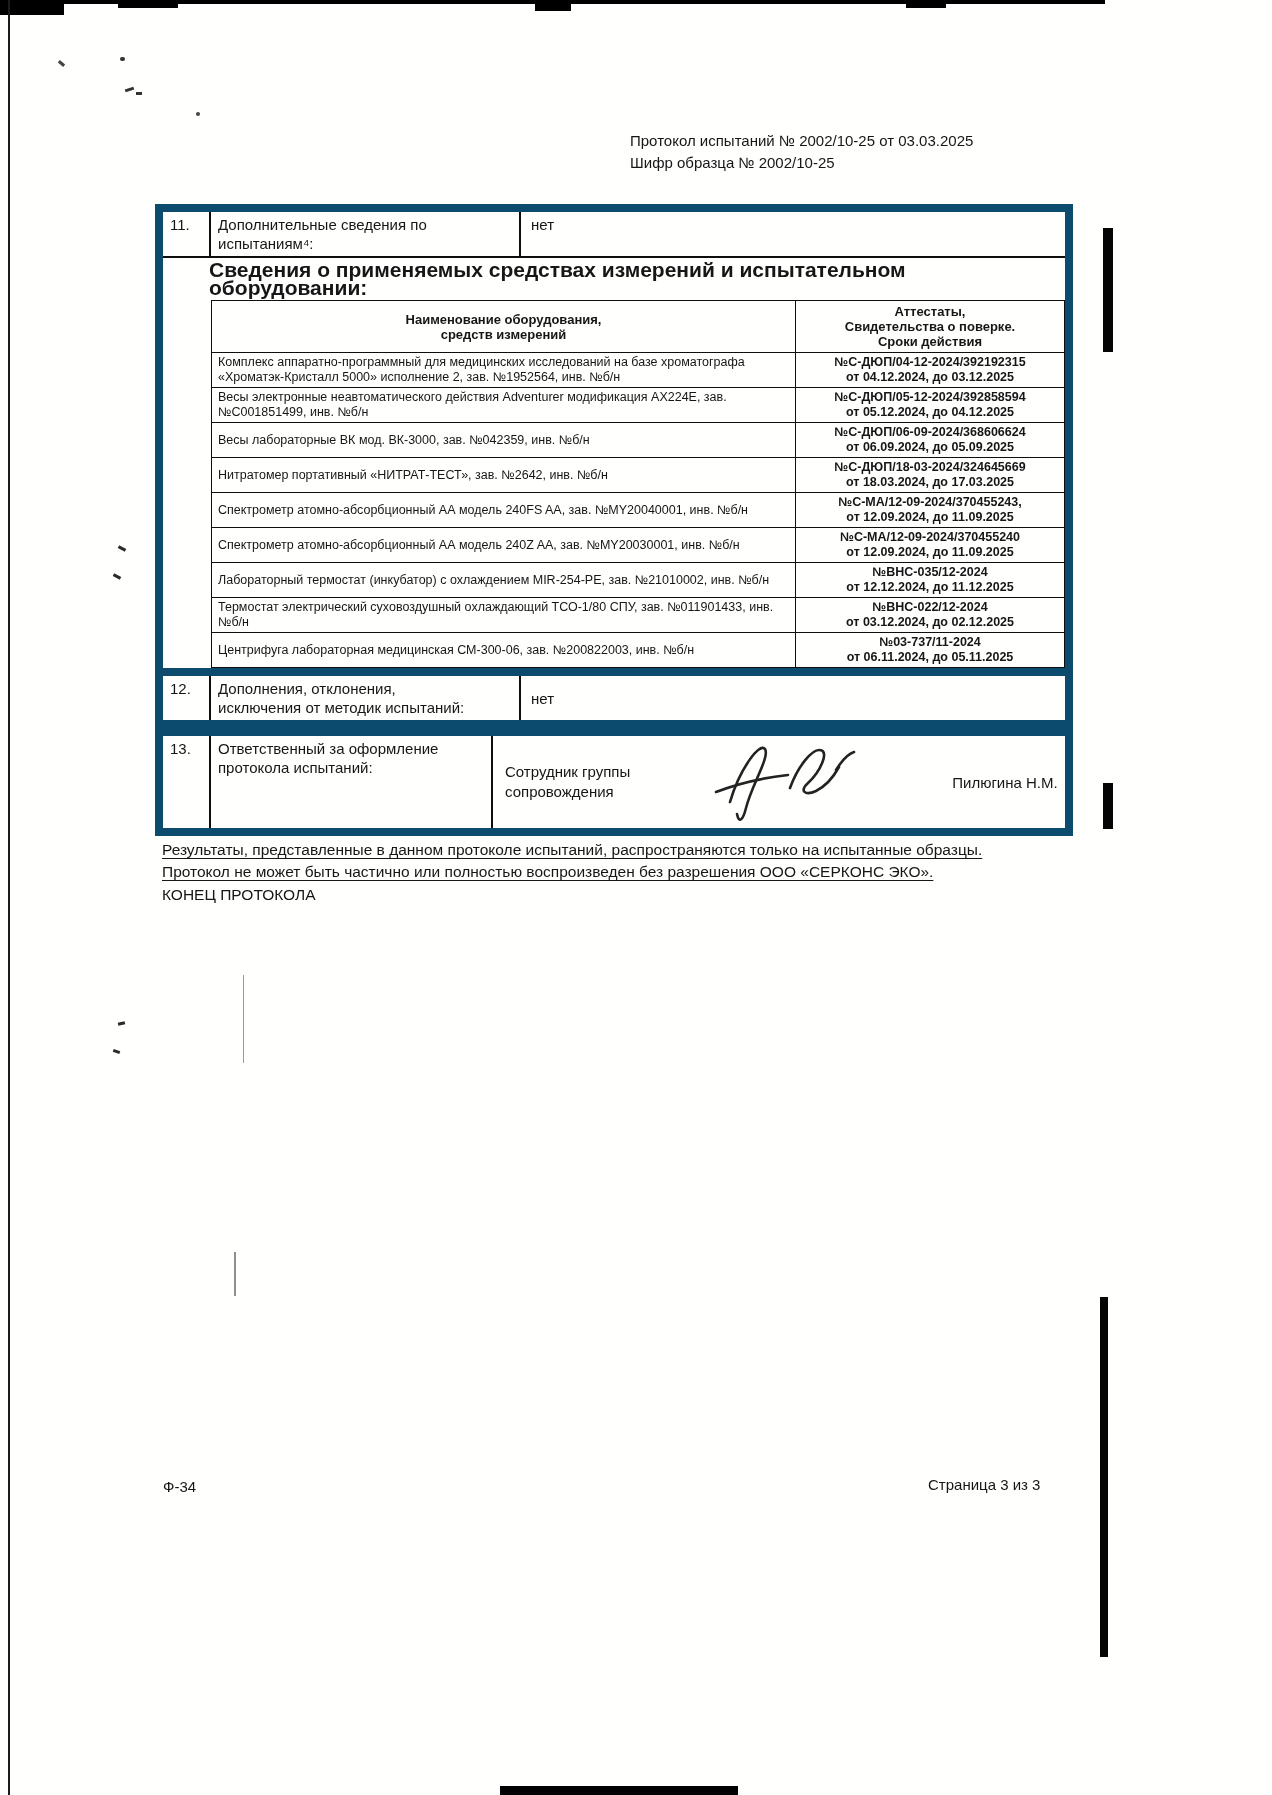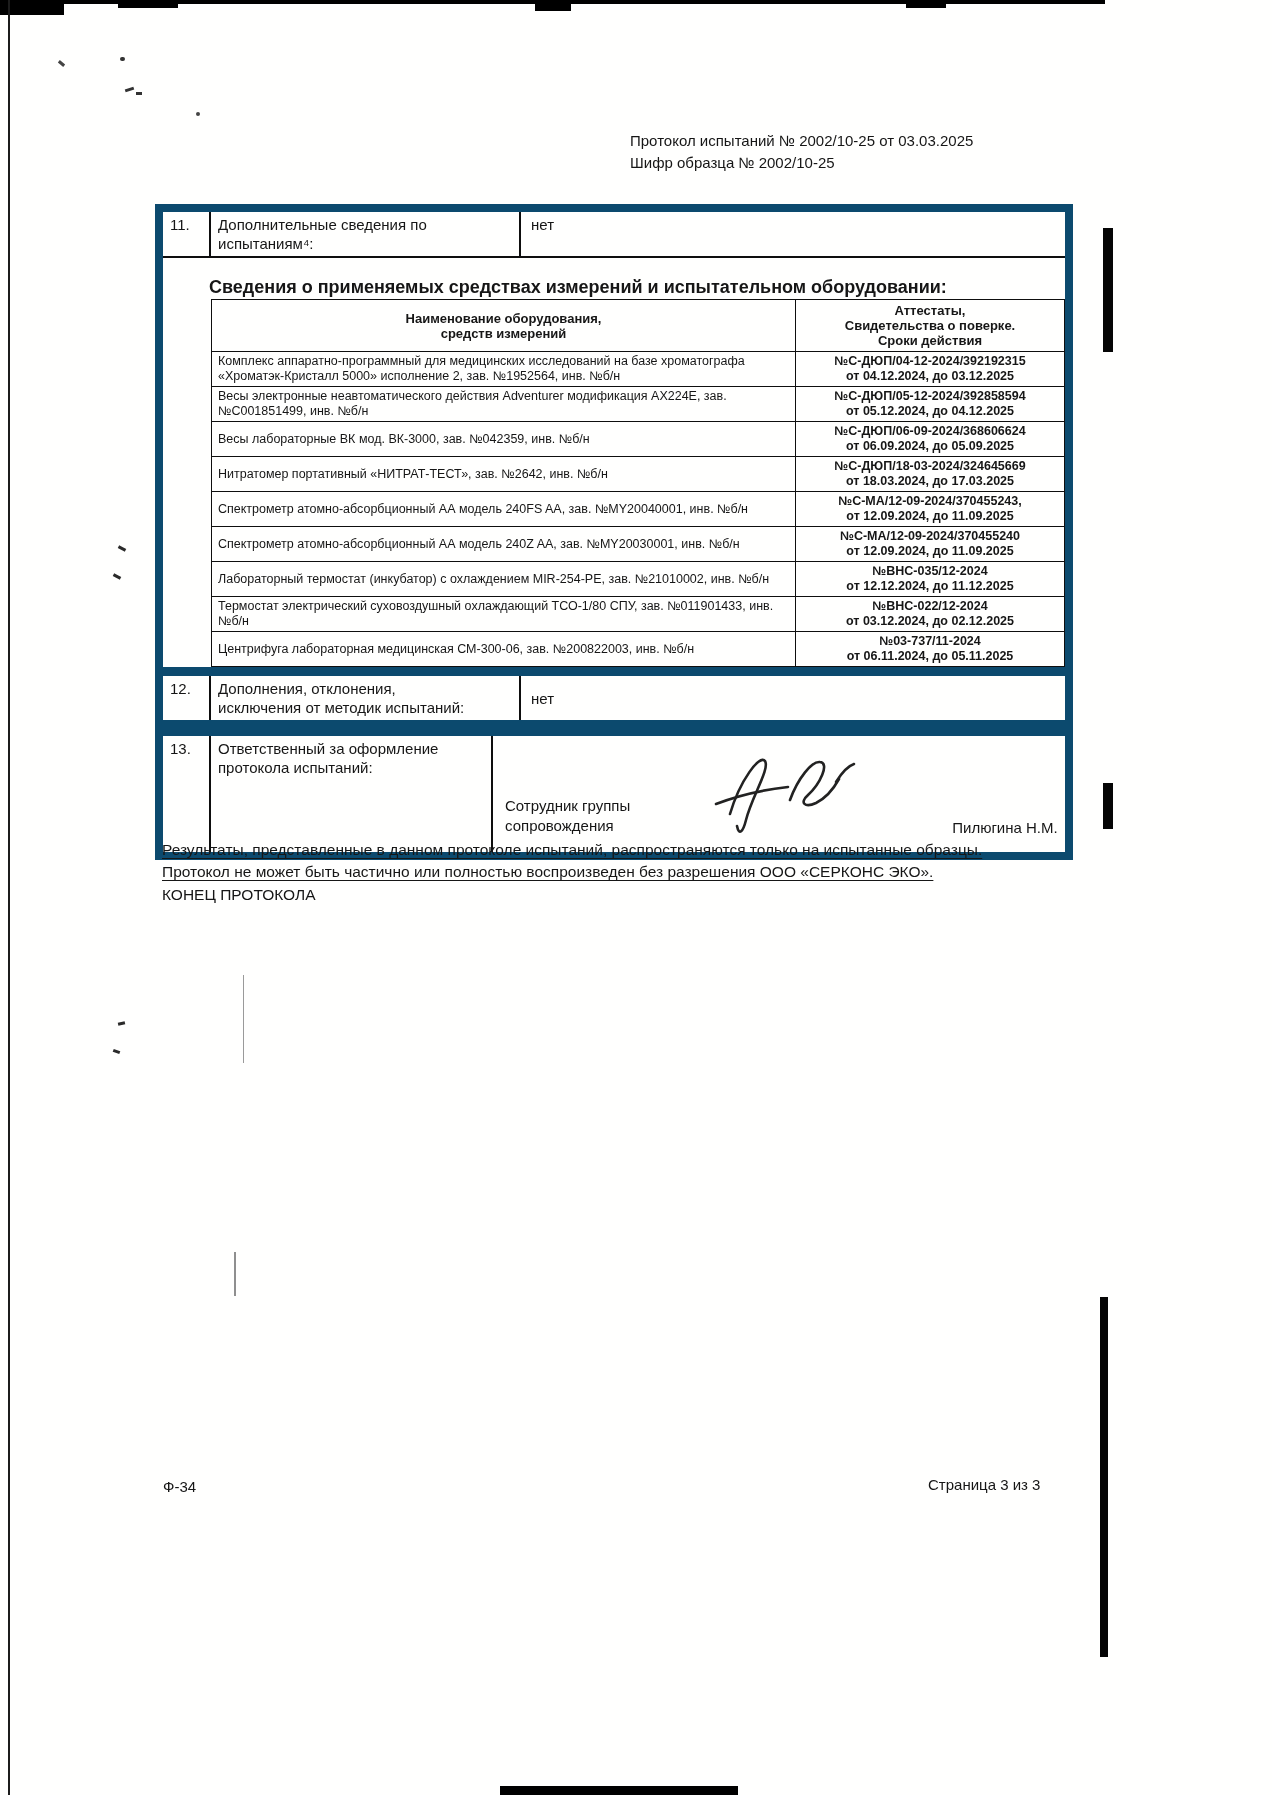--- a/index.html
+++ b/index.html
@@ -22,31 +22,31 @@
   .box13 { top:728px; min-height:92px; display:flex; }
 
   .sec-row { display:flex; border-bottom:2px solid #0e0e0e; min-height:46px; }
   .cell { padding:3px 7px; font-size:15px; line-height:19px; }
   .cell.num { width:48px; flex:none; border-right:2px solid #0e0e0e; }
   .cell.label { width:310px; flex:none; border-right:2px solid #0e0e0e; }
   .cell.label13 { width:282px; flex:none; border-right:2px solid #0e0e0e; padding:3px 7px; font-size:15px; line-height:19px; }
   .cell.value { flex:1; padding-left:10px; }
   .box12 .cell.value { padding-top:13px; }
 
-  .row-title { font-weight:bold; font-size:18px; line-height:18px; padding:20px 4px 3px 46px; }
+  .row-title { font-weight:bold; font-size:21px; line-height:18px; padding:3px 4px 3px 46px; }
 
   .equip-wrap { margin-left:48px; }
   .equip-table { width:100%; border-collapse:collapse; table-layout:fixed; }
   .equip-table col.c1 { width:584px; }
   .equip-table th { border:1px solid #0e0e0e; font-size:13px; line-height:15px; padding:3px 4px; text-align:center; vertical-align:middle; }
   .equip-table td { border:1px solid #0e0e0e; font-size:12.5px; line-height:15px; padding:2px 6px; vertical-align:middle; }
   .equip-table td.cert { text-align:center; font-weight:bold; padding:2px 3px; }
 
   
-  .content13 { flex:1; display:flex; align-items:flex-end; padding:16px 8px;gap:32px; }
+  .content13 { flex:1; display:flex; align-items:center; padding:4px 8px;gap:32px; }
   .role13 { font-size:15px; line-height:20px; margin-left:4px; flex:none; }
   .signature { margin-left:46px; flex:none; }
   .signee13 { font-size:15px; margin-left:62px; flex:none; }
 
   
   .disclaimer { position:absolute; left:162px; top:839px; width:910px; font-size:15.5px; line-height:22px; }
   .disclaimer .uline { text-decoration:underline; text-underline-offset:3px; }
   .end-protocol { position:absolute; left:162px; top:886px; font-size:15.5px; }
   .form-code { position:absolute; left:163px; top:1478px; font-size:15px; }
   .page-number { position:absolute; left:928px; top:1476px; font-size:15px; }

